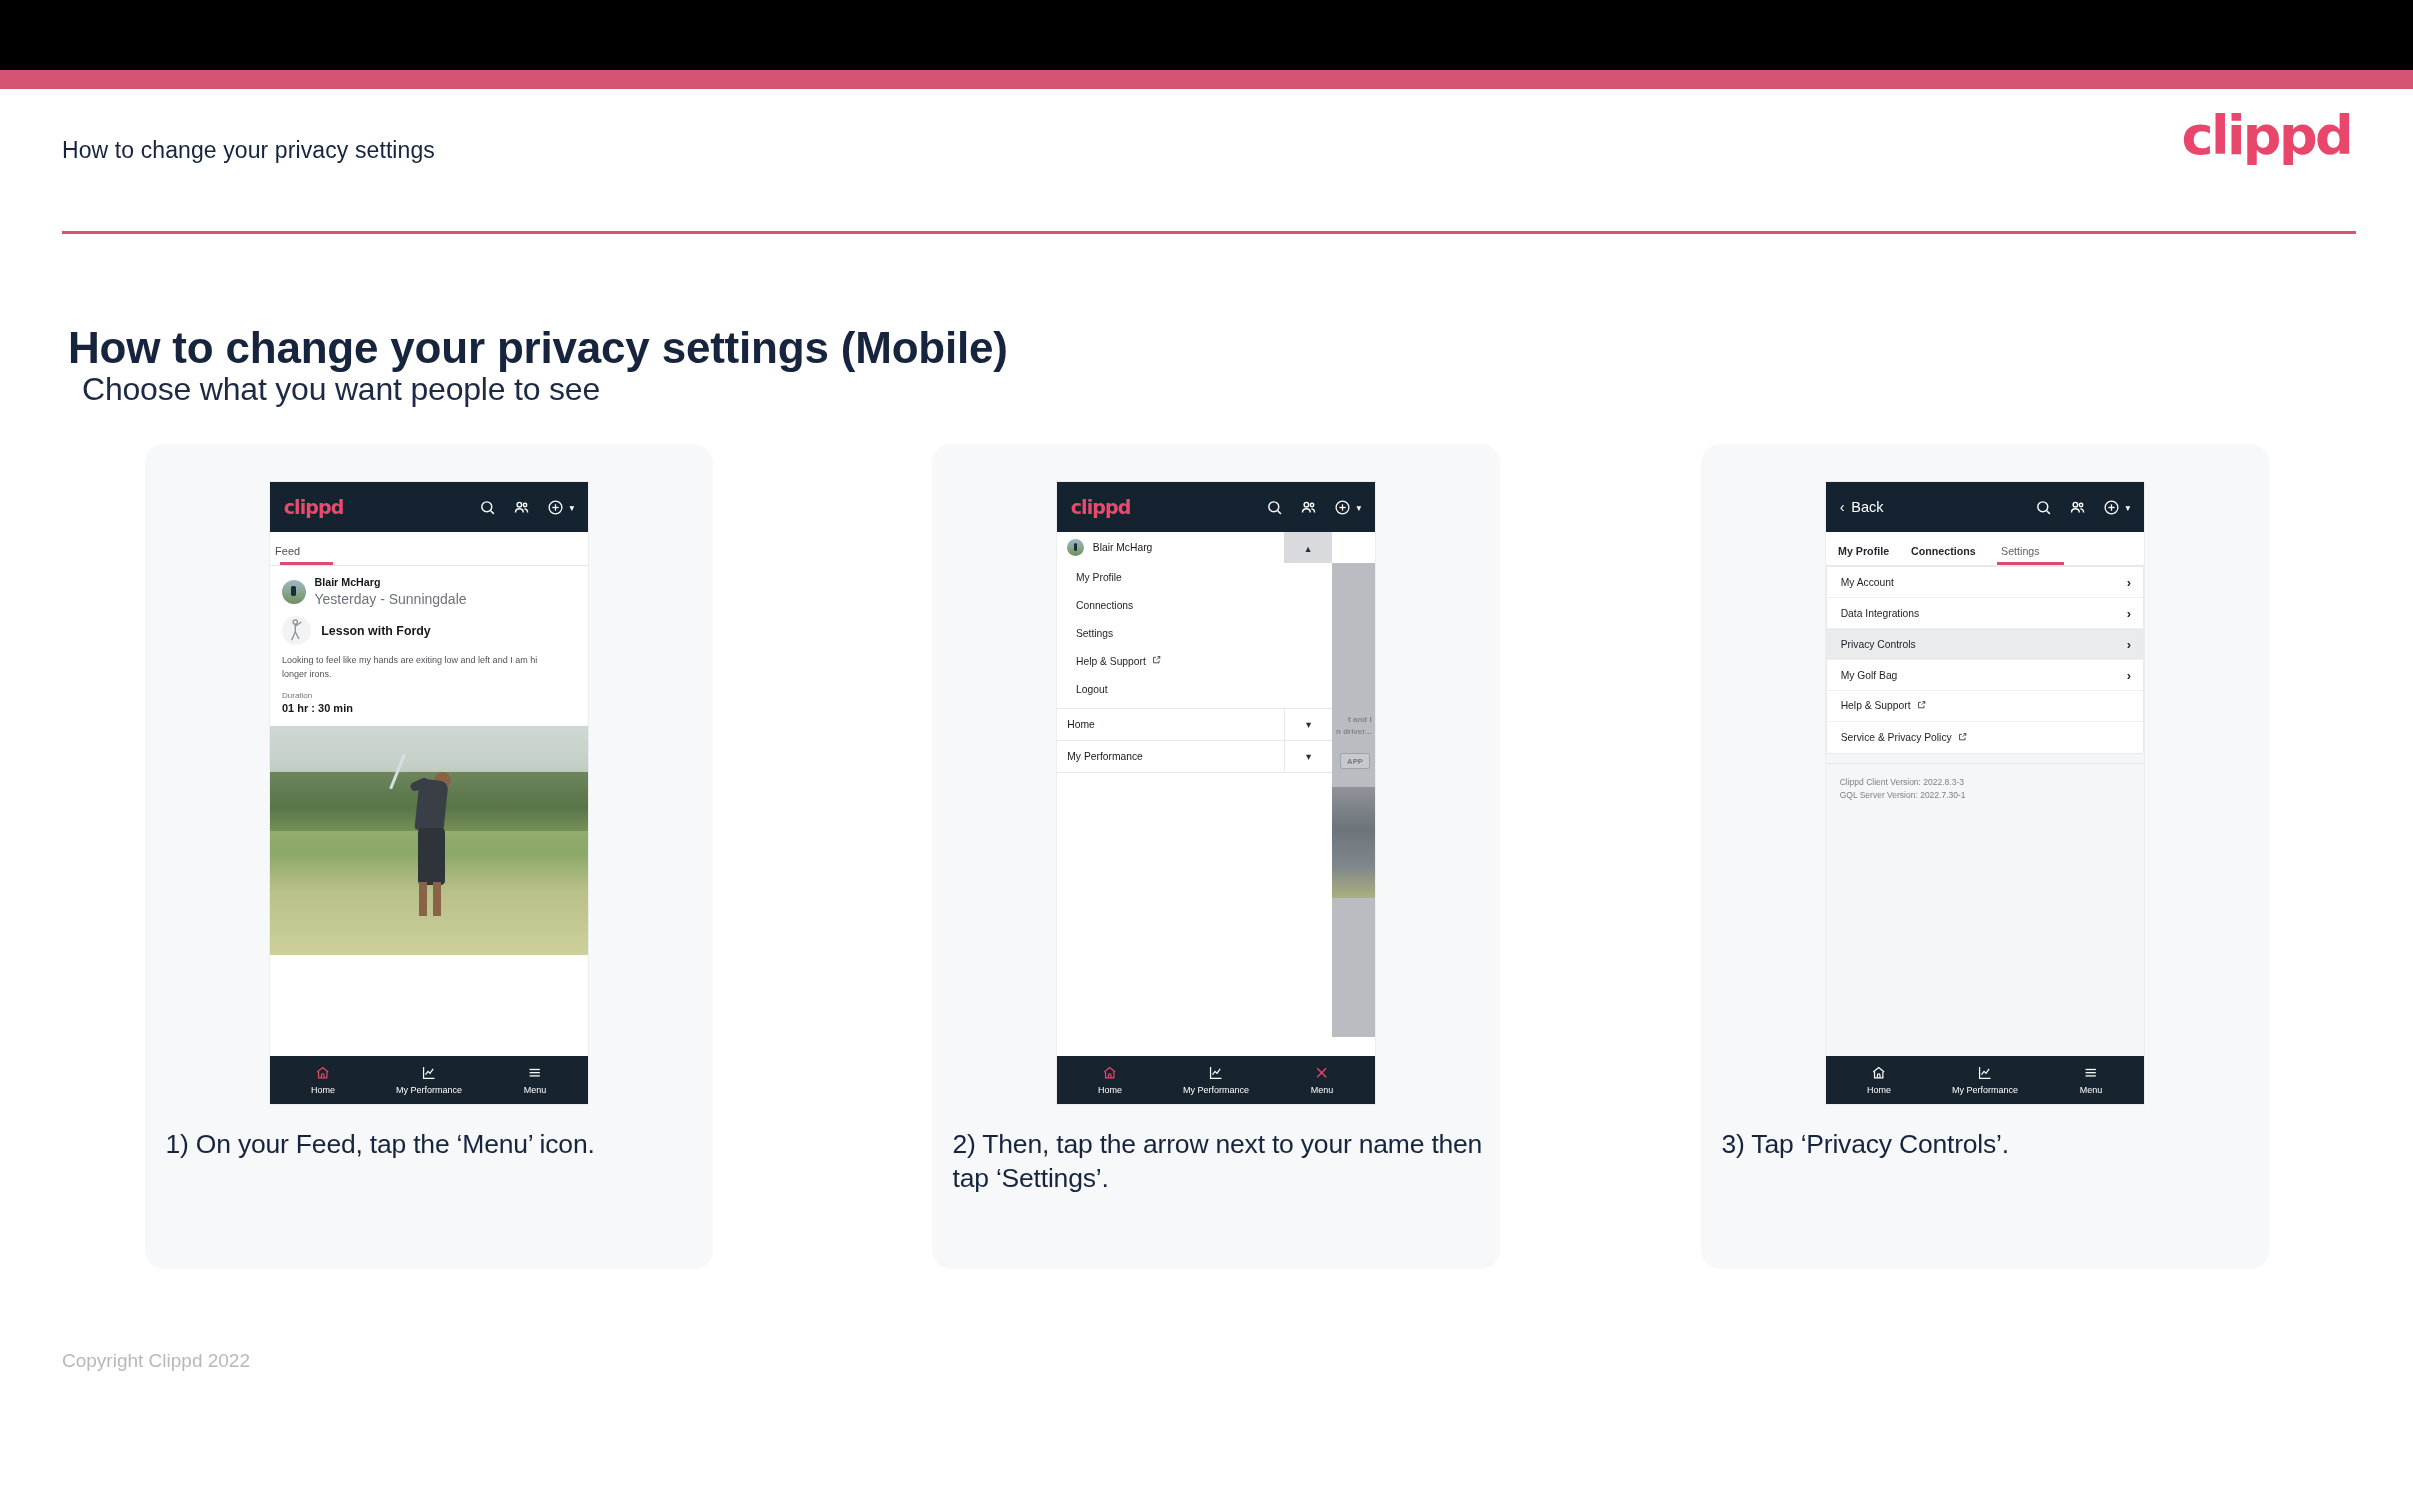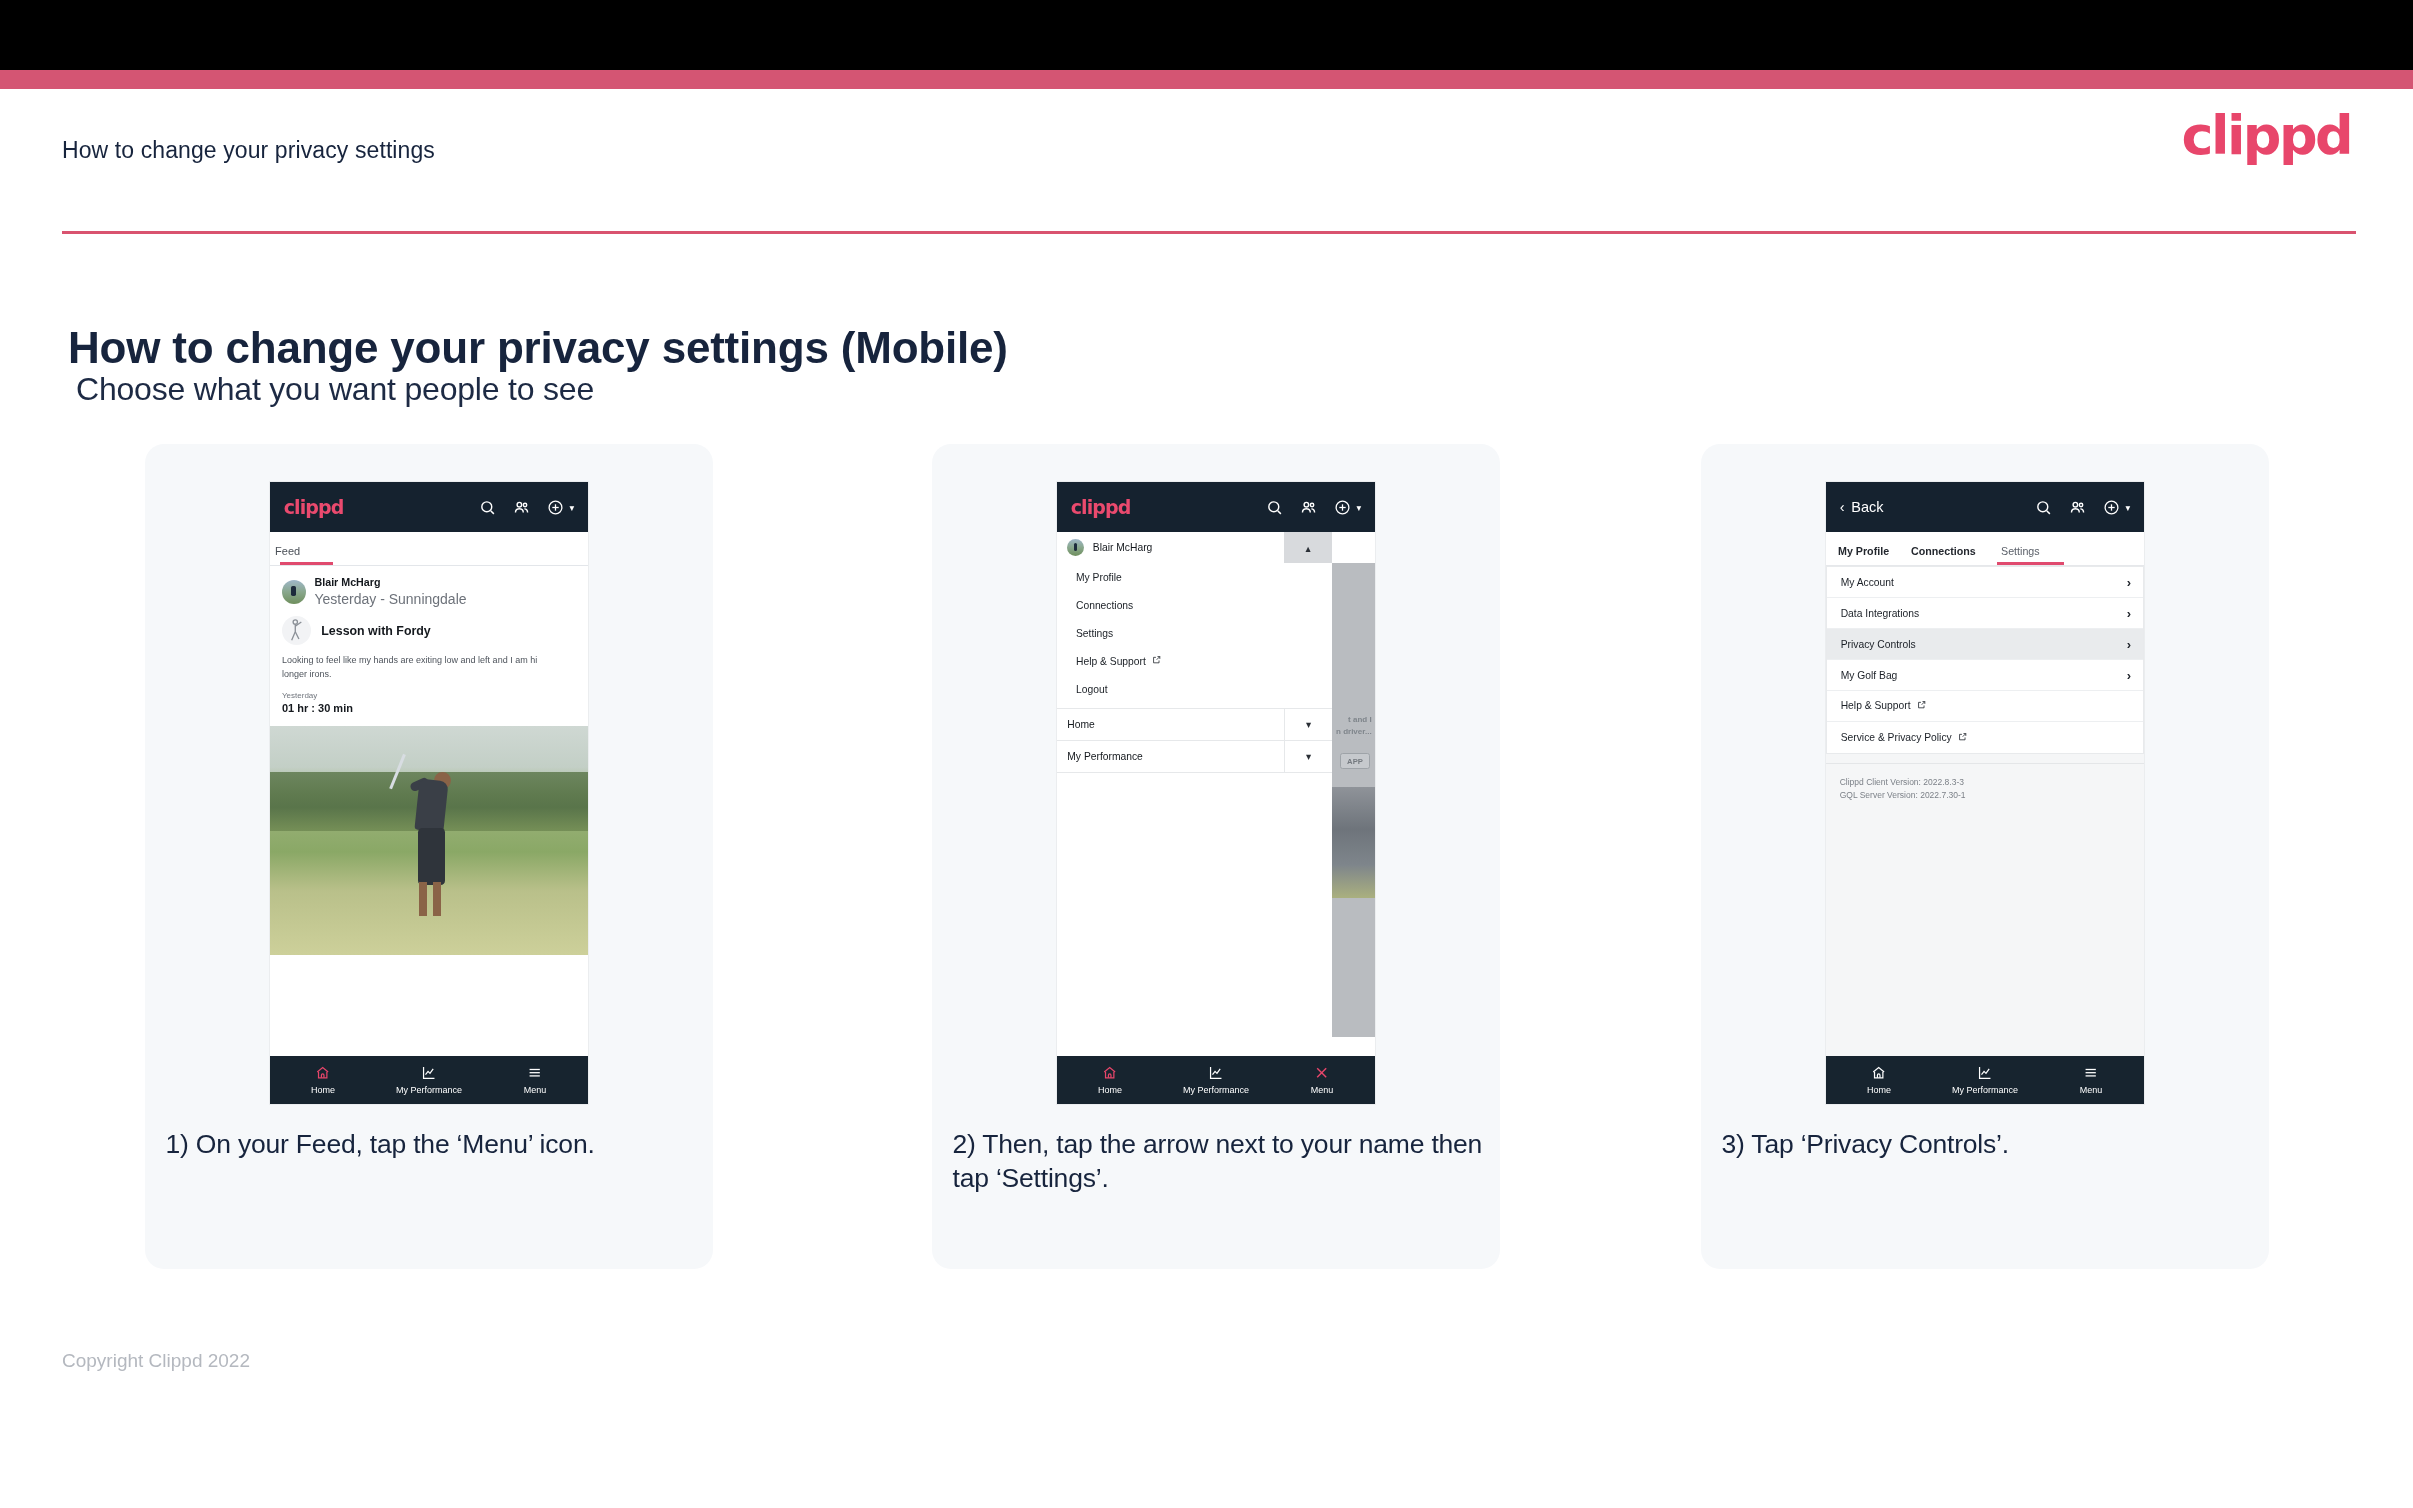--- a/index.html
+++ b/index.html
@@ -24,21 +24,21 @@
     letter-spacing: -2.6px; font-family: "DejaVu Sans", sans-serif;
   }
   .hdr-rule { position: absolute; left: 62px; top: 142px; width: 2294px; height: 2.6px; background: #d9536f; }
 
   
   .title-main {
     position: absolute; left: 68px; top: 323px;
     font-size: 44px; font-weight: 700; color: #17243d; letter-spacing: -0.2px;
   }
   .title-sub {
-    position: absolute; left: 76px; top: 371px;
+    position: absolute; left: 82px; top: 371px;
     font-size: 32px; font-weight: 400; color: #1d2a44; letter-spacing: -0.2px;
   }
 
   
   .cards { position: absolute; left: 0; top: 444px; width: 2413px; height: 838px; }
   .card {
     position: absolute; top: 0; width: 568px; height: 825px;
     background: #f6f8fa; border-radius: 19px;
   }
   .card-1 { left: 145px; }
@@ -273,21 +273,21 @@
                   <path d="M11 13l3 6"></path>
                   <path d="M11 8.5l5-3.5"></path>
               </svg>
             </div>
             <div class="lesson-title">Lesson with Fordy</div>
           </div>
 
           <div class="post-body">Looking to feel like my hands are exiting low and left and I am hi</div>
           <div class="post-body" style="margin-top:0">longer irons.</div>
 
-          <div class="post-dur-label">Yesterday</div>
+          <div class="post-dur-label">Duration</div>
           <div class="post-dur-val">01 hr : 30 min</div>
         </div>
 
         <div class="post-photo">
           <div class="photo-trees"></div>
           <div class="golfer">
             <div class="club"></div>
               <div class="arms"></div>
               <div class="head"></div>
             <div class="torso"></div>

